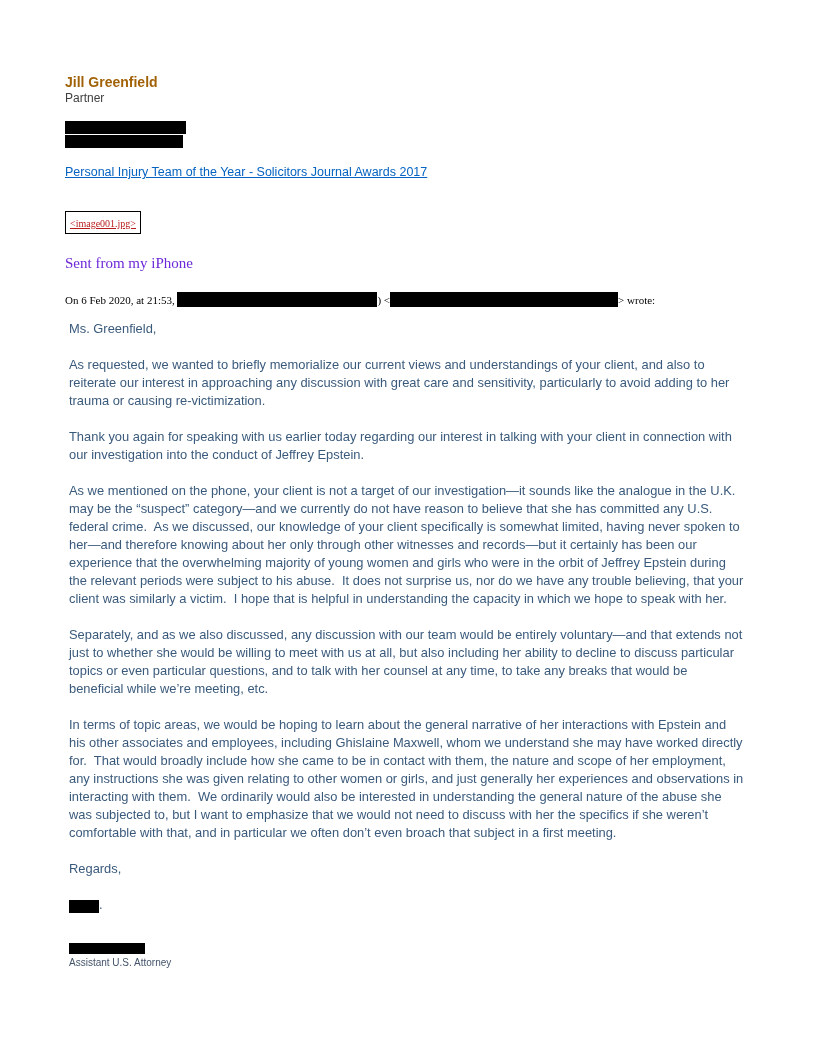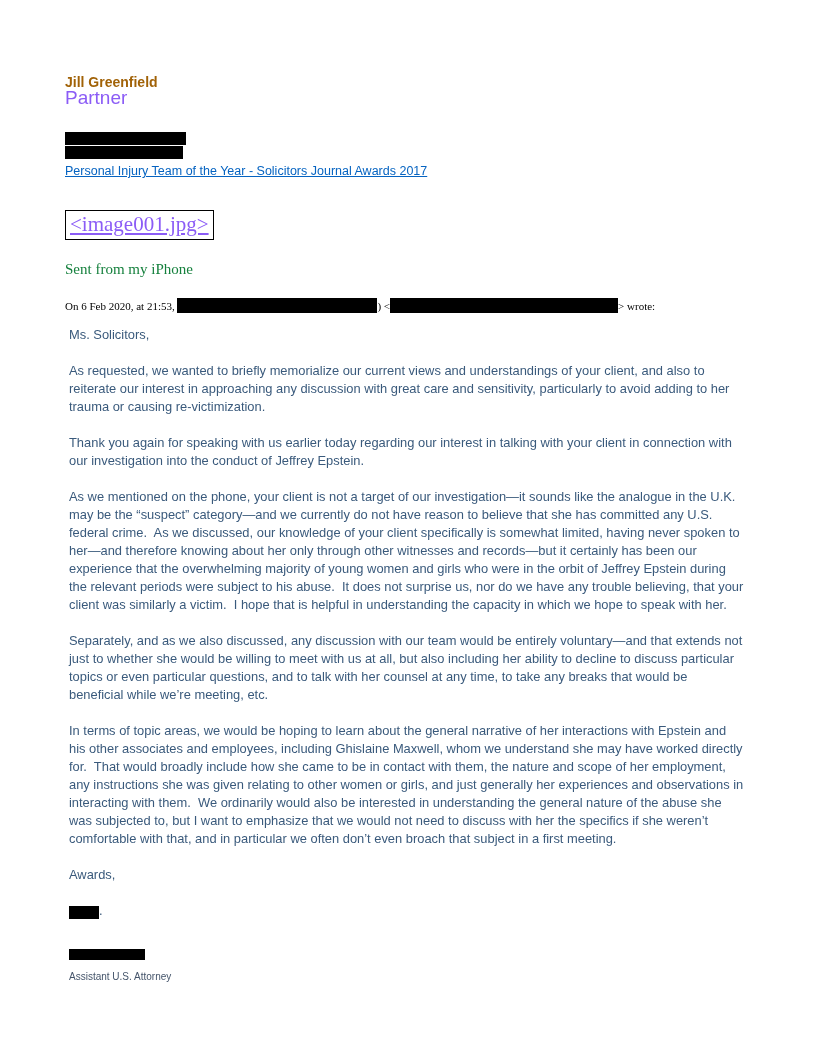--- a/index.html
+++ b/index.html
@@ -16,60 +16,60 @@
   }
   .content { padding: 74px 66px 30px 65px; }
 
   .sender-name {
     font-size: 14px;
     font-weight: bold;
     color: #a16207;
     line-height: 16px;
   }
   .sender-title {
-    font-size: 19px;
-    color: #8b5cf6;
+    font-size: 12px;
+    color: #404040;
     line-height: 16px;
-    margin-bottom: 26px;
+    margin-bottom: 15px;
   }
 
   .redact {
     background: #000000;
     display: block;
   }
   .redact-top-1 { width: 121px; height: 13px; margin-bottom: 1px; }
   .redact-top-2 { width: 118px; height: 13px; }
 
-  .award-row { margin-top: 2px; }
+  .award-row { margin-top: 14px; }
   .award-link {
     font-size: 12.5px;
     color: #0563c1;
     text-decoration: underline;
     cursor: pointer;
   }
 
   .image-row { margin-top: 31px; }
   .image-box {
     display: inline-block;
     border: 1px solid #000000;
     padding: 1px 4px 2px 4px;
   }
   .image-link {
     font-family: "Liberation Serif", serif;
-    font-size: 21px;
-    color: #8b5cf6;
+    font-size: 10px;
+    color: #b91c1c;
     text-decoration: underline;
     cursor: pointer;
   }
 
   .sent-from {
     margin-top: 21px;
     font-family: "Liberation Serif", serif;
     font-size: 15px;
-    color: #15803d;
+    color: #6d28d9;
   }
 
   .reply-line {
     margin-top: 20px;
     font-family: "Liberation Serif", serif;
     font-size: 11px;
     color: #000000;
     white-space: nowrap;
   }
   .redact-inline {
@@ -101,21 +101,21 @@
     display: inline-block;
     width: 30px;
     height: 13px;
     background: #000000;
     vertical-align: text-bottom;
     margin-bottom: -1px;
   }
   .sig-block { margin-top: 29px; }
   .redact-sig-bar { width: 76px; height: 11px; }
   .sig-title {
-    margin-top: 8px;
+    margin-top: 0;
     font-size: 10px;
     color: #44546a;
   }
 </style>
 </head>
 <body>
 
 <div class="page">
   <div class="content">
 
@@ -133,27 +133,27 @@
 
     <div class="image-row">
       <span class="image-box"><a class="image-link">&lt;image001.jpg&gt;</a></span>
     </div>
 
     <div class="sent-from">Sent from my iPhone</div>
 
     <div class="reply-line"><span>On 6 Feb 2020, at 21:53, </span><span class="redact-inline redact-reply-1"></span><span>) &lt;</span><span class="redact-inline redact-reply-2"></span><span>&gt; wrote:</span></div>
 
     <div class="email-body">
-      <p class="first">Ms. Solicitors,</p>
+      <p class="first">Ms. Greenfield,</p>
       <p>As requested, we wanted to briefly memorialize our current views and understandings of your client, and also to reiterate our interest in approaching any discussion with great care and sensitivity, particularly to avoid adding to her trauma or causing re-victimization.</p>
       <p>Thank you again for speaking with us earlier today regarding our interest in talking with your client in connection with our investigation into the conduct of Jeffrey Epstein.</p>
       <p>As we mentioned on the phone, your client is not a target of our investigation—it sounds like the analogue in the U.K. may be the “suspect” category—and we currently do not have reason to believe that she has committed any U.S. federal crime.  As we discussed, our knowledge of your client specifically is somewhat limited, having never spoken to her—and therefore knowing about her only through other witnesses and records—but it certainly has been our experience that the overwhelming majority of young women and girls who were in the orbit of Jeffrey Epstein during the relevant periods were subject to his abuse.  It does not surprise us, nor do we have any trouble believing, that your client was similarly a victim.  I hope that is helpful in understanding the capacity in which we hope to speak with her.</p>
       <p>Separately, and as we also discussed, any discussion with our team would be entirely voluntary—and that extends not just to whether she would be willing to meet with us at all, but also including her ability to decline to discuss particular topics or even particular questions, and to talk with her counsel at any time, to take any breaks that would be beneficial while we’re meeting, etc.</p>
       <p>In terms of topic areas, we would be hoping to learn about the general narrative of her interactions with Epstein and his other associates and employees, including Ghislaine Maxwell, whom we understand she may have worked directly for.  That would broadly include how she came to be in contact with them, the nature and scope of her employment, any instructions she was given relating to other women or girls, and just generally her experiences and observations in interacting with them.  We ordinarily would also be interested in understanding the general nature of the abuse she was subjected to, but I want to emphasize that we would not need to discuss with her the specifics if she weren’t comfortable with that, and in particular we often don’t even broach that subject in a first meeting.</p>
-      <p>Awards,</p>
+      <p>Regards,</p>
 
       <div class="sig-line"><span class="redact-sig-name"></span><span>.</span></div>
 
       <div class="sig-block">
         <div class="redact redact-sig-bar"></div>
         <div class="sig-title">Assistant U.S. Attorney</div>
       </div>
     </div>
 
   </div>

